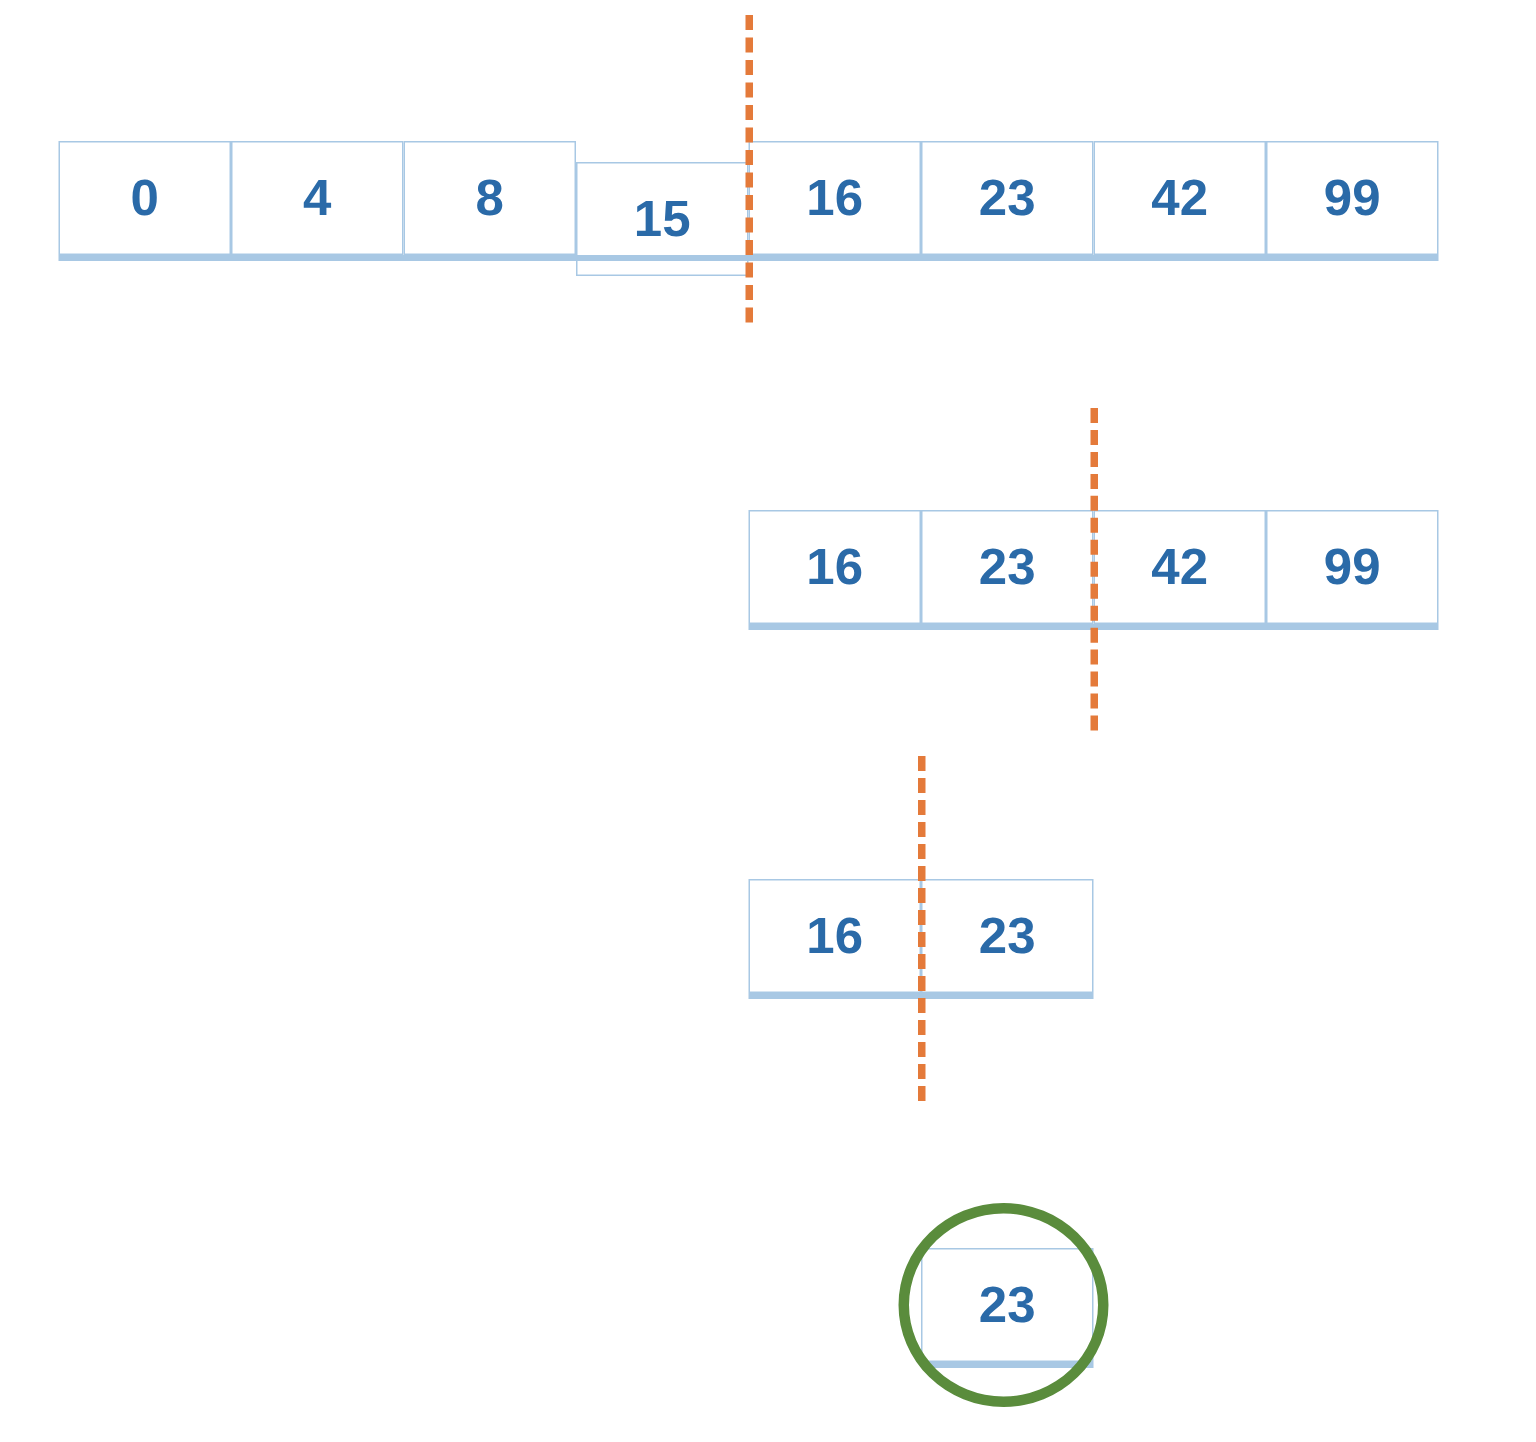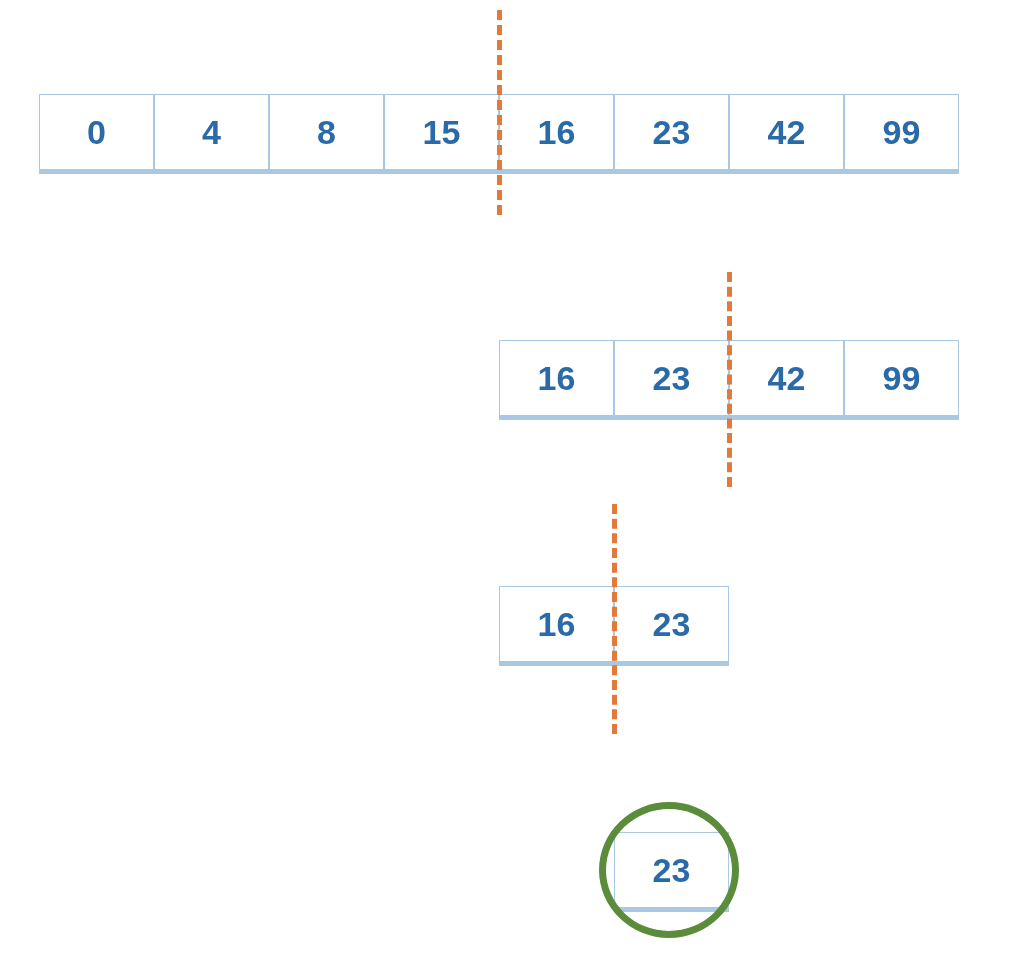--- a/index.html
+++ b/index.html
@@ -39,21 +39,21 @@
     border-radius: 50%;
     box-sizing: border-box;
   }
 </style>
 </head>
 <body>
 
 <div class="cell" style="left:39px;  top:94px;  width:115px; height:76px;">0</div>
 <div class="cell" style="left:154px; top:94px;  width:115px; height:76px;">4</div>
 <div class="cell" style="left:269px; top:94px;  width:115px; height:76px;">8</div>
-<div class="cell" style="left:384px; top:94px;  width:115px; height:76px;">15</div>
+<div class="cell" style="left:384px; top:108px;  width:115px; height:76px;">15</div>
 <div class="cell" style="left:499px; top:94px;  width:115px; height:76px;">16</div>
 <div class="cell" style="left:614px; top:94px;  width:115px; height:76px;">23</div>
 <div class="cell" style="left:729px; top:94px;  width:115px; height:76px;">42</div>
 <div class="cell" style="left:844px; top:94px;  width:115px; height:76px;">99</div>
 <div class="underline" style="left:39px; top:170px; width:920px;"></div>
 
 <div class="dash" style="left:497px; top:10px; height:205px;"></div>
 
 <div class="cell" style="left:499px; top:340px; width:115px; height:76px;">16</div>
 <div class="cell" style="left:614px; top:340px; width:115px; height:76px;">23</div>

